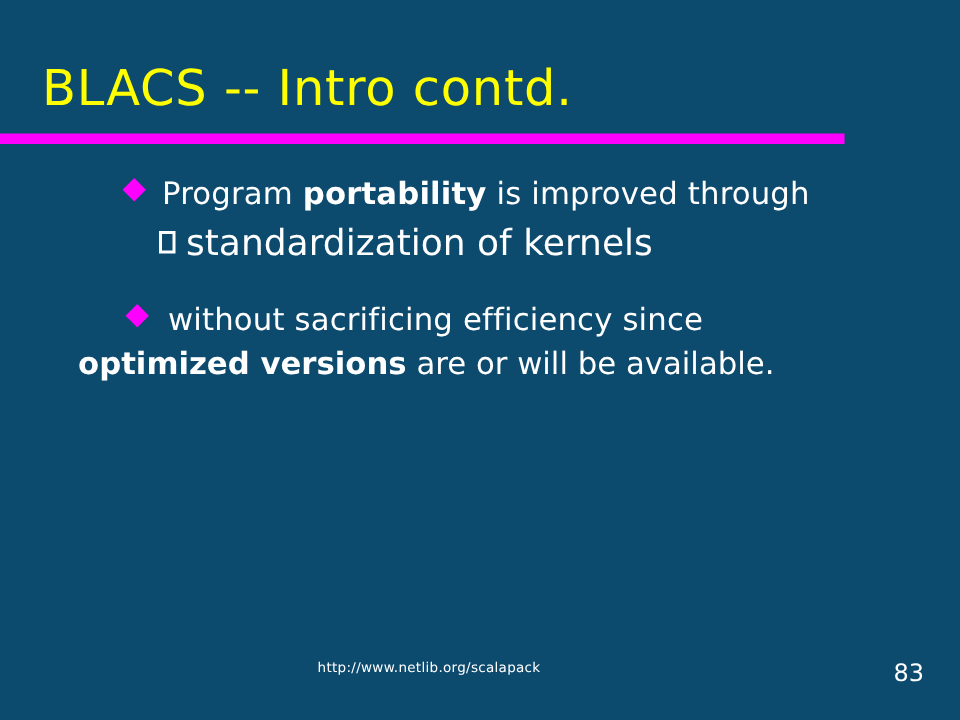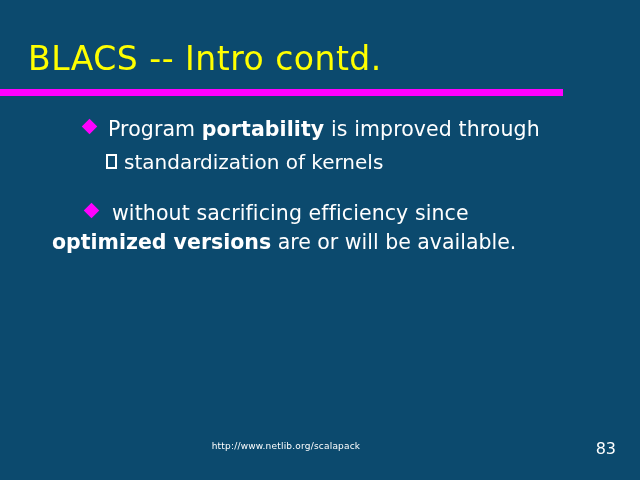--- a/index.html
+++ b/index.html
@@ -74,21 +74,21 @@
   .bullet-row.b2 .bullet-text { padding-left: 28px; }
   .bullet-text .bold {
     font-weight: bold;
   }
   .sub-row {
     position: relative;
     display: block;
     margin-top: 9px;
     padding-left: 106px;
     color: #ffffff;
-    font-size: 20px;
+    font-size: 24px;
     line-height: 22px;
   }
   .sub-marker {
     position: absolute;
     left: 106px;
     top: 3px;
     width: 11px;
     height: 15px;
     border: 2px solid #ffffff;
     box-sizing: border-box;

